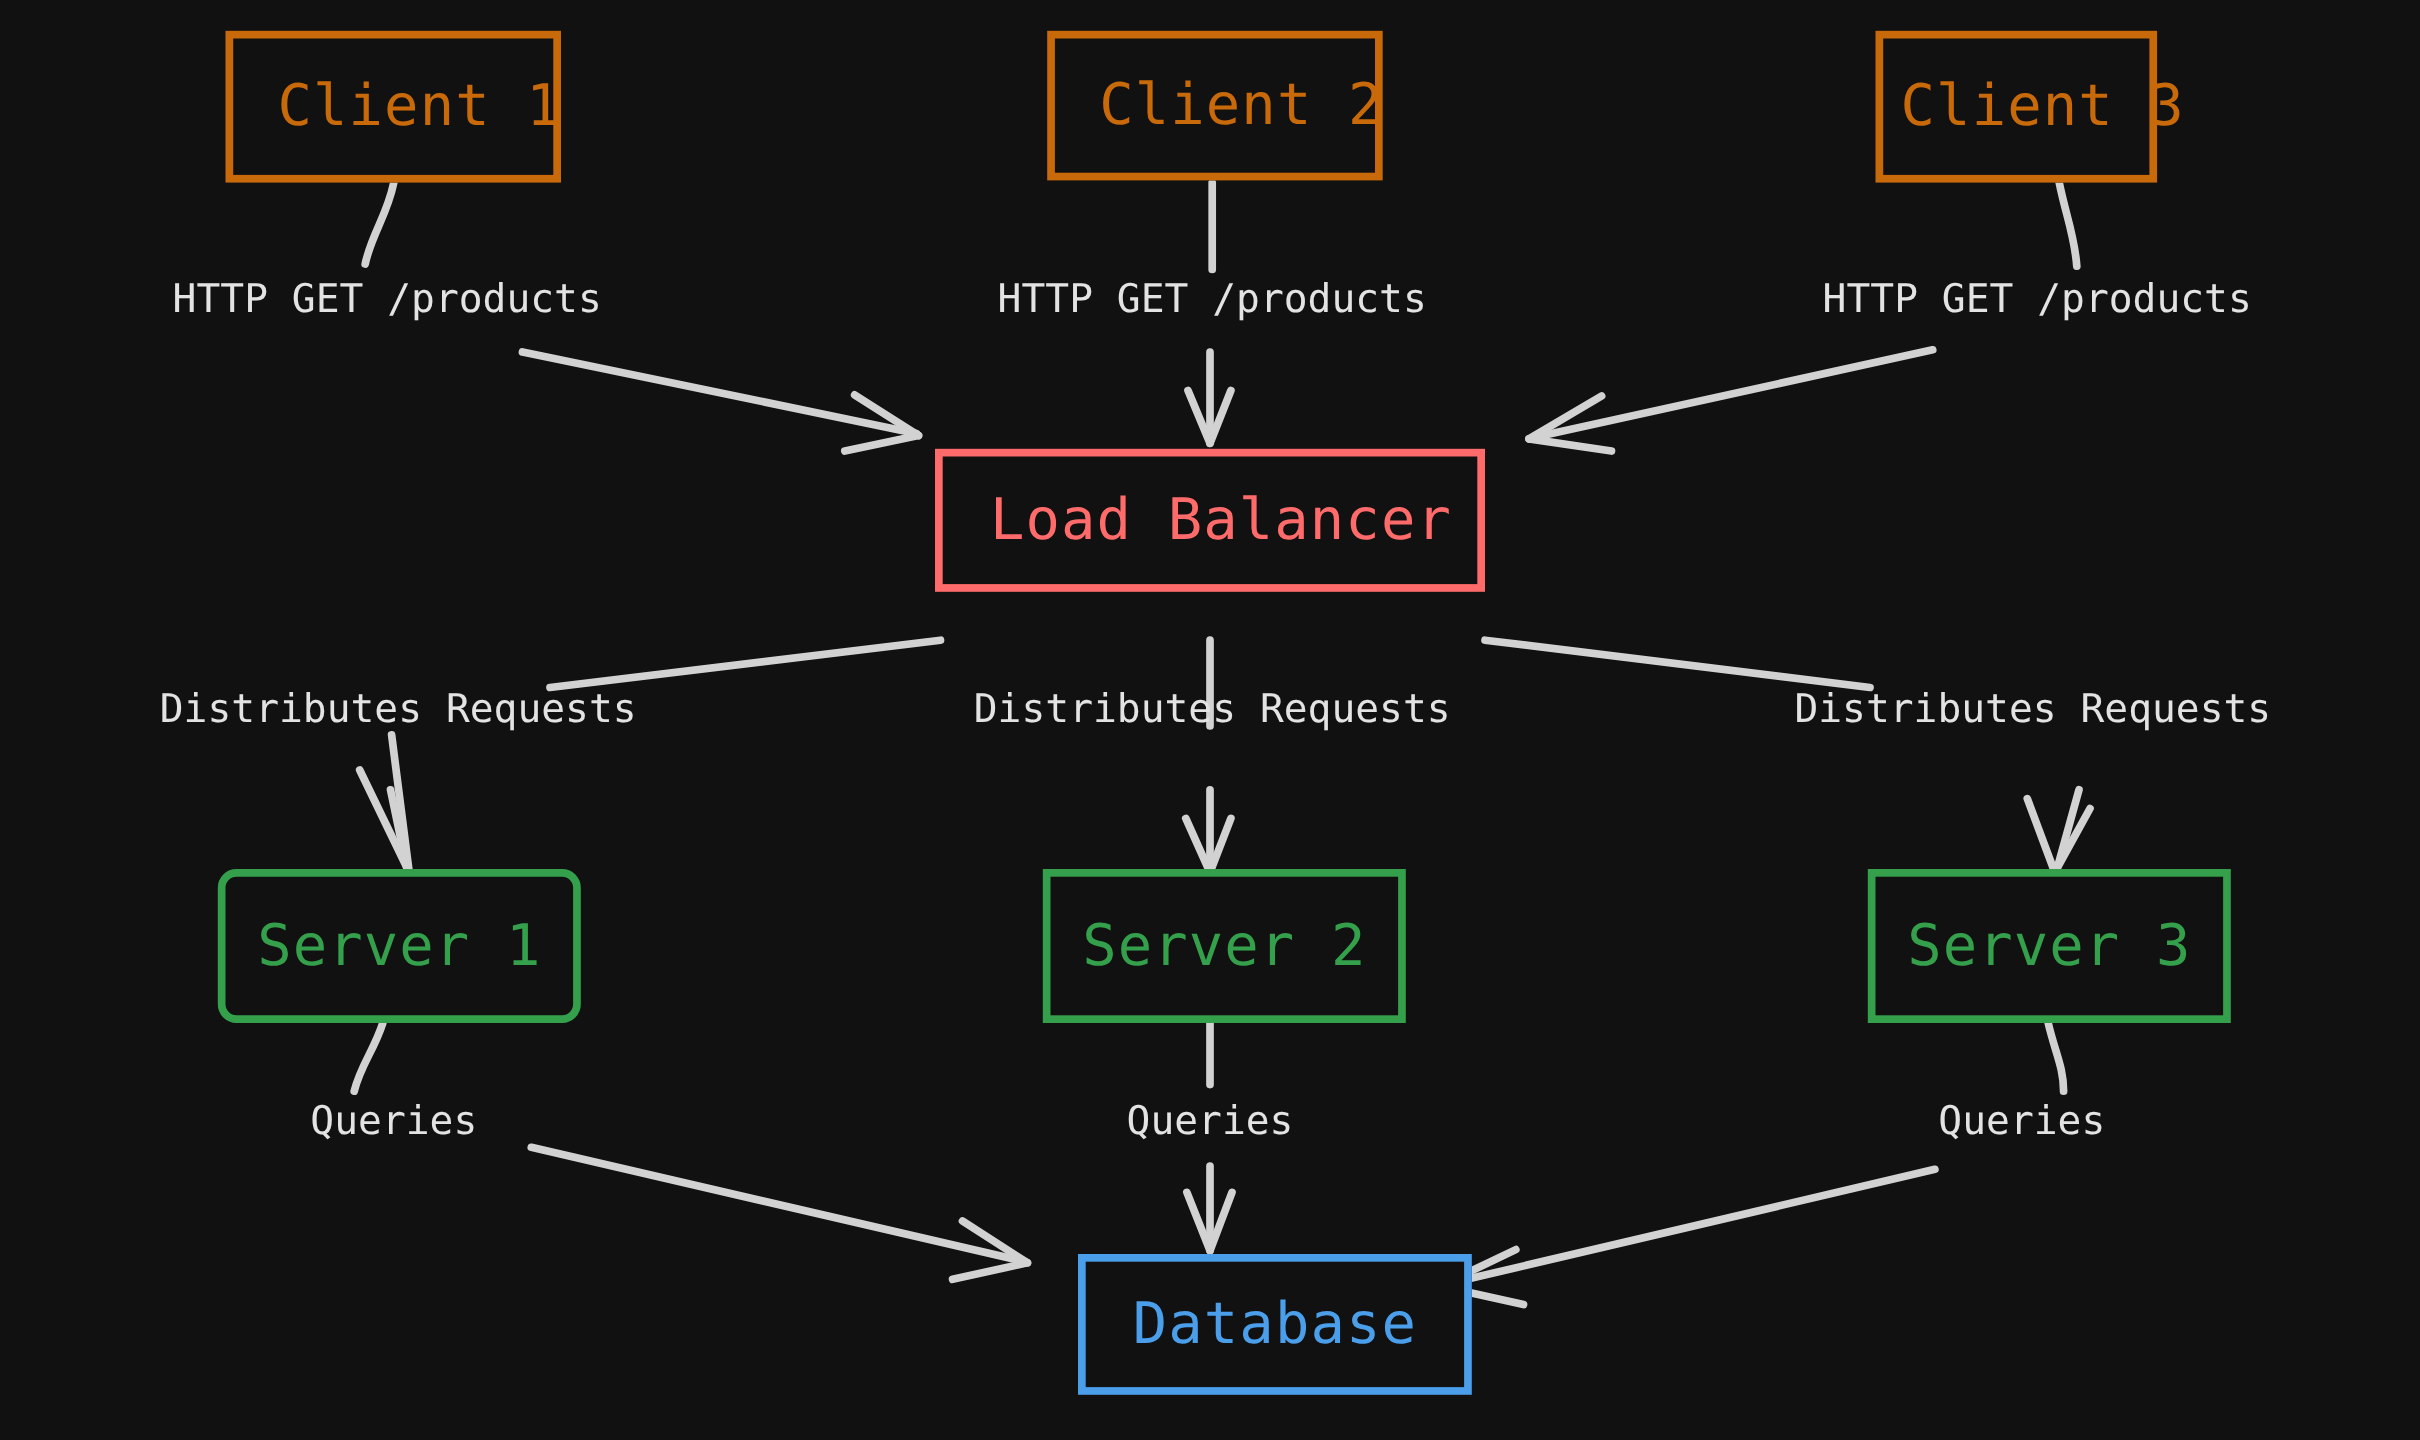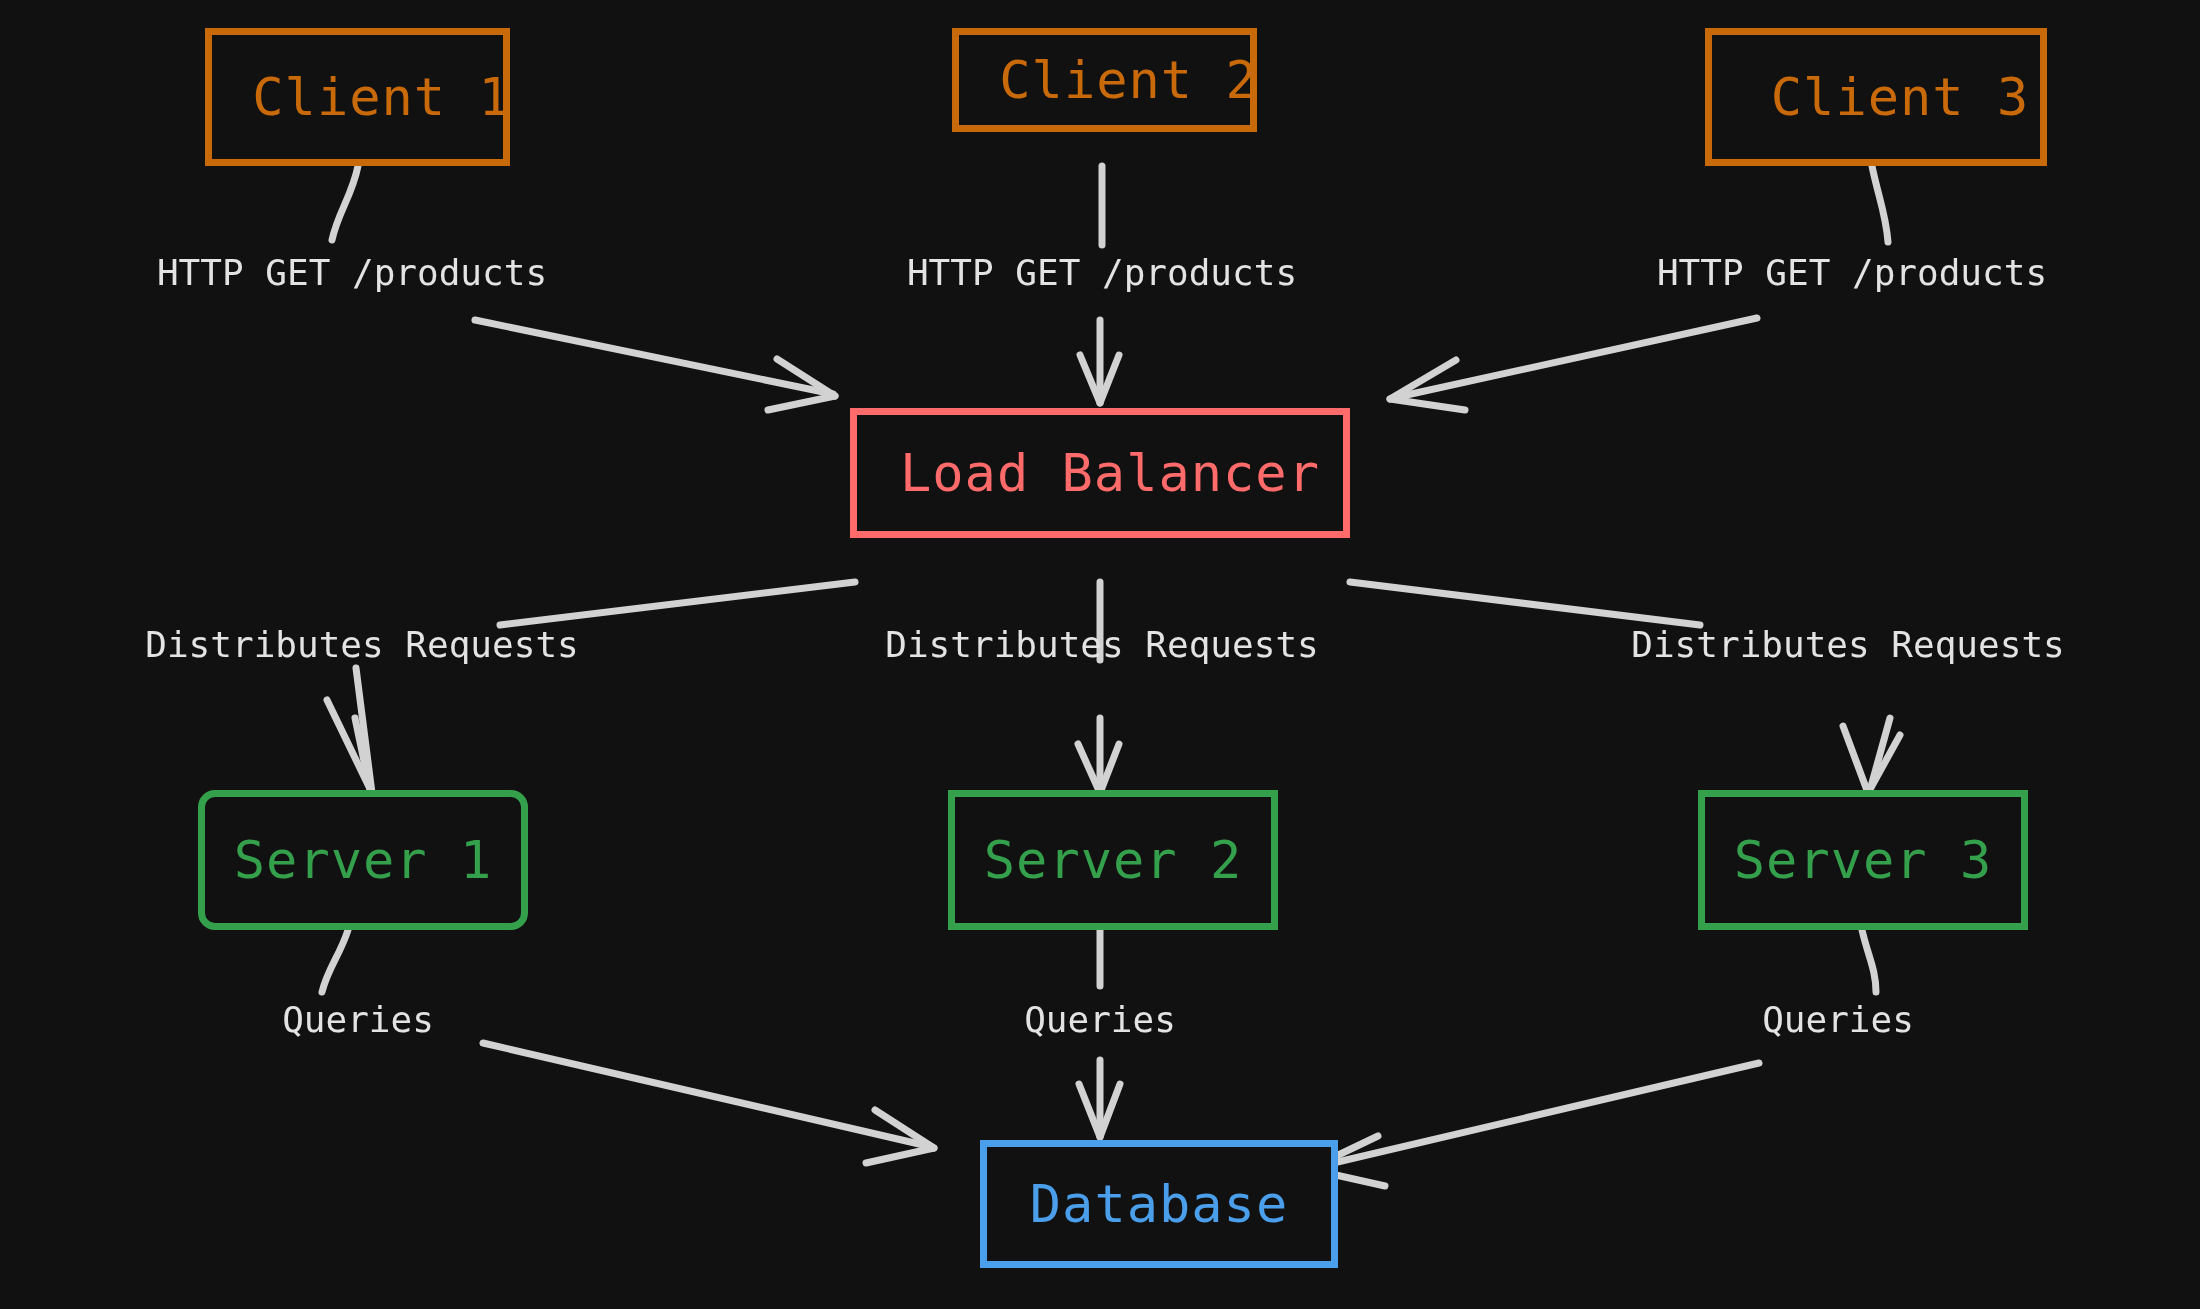--- a/index.html
+++ b/index.html
@@ -141,25 +141,25 @@
 
     <path d="M 1759 1063 L 1312 1168"></path>
     <path d="M 1378 1136 L 1309 1169"></path>
     <path d="M 1385 1186 L 1309 1169"></path>
   </svg>
 
   <div class="node client-node" style="left:205px; top:28px; width:305px; height:138px;">
     <span class="node-label">Client 1</span>
   </div>
 
-  <div class="node client-node" style="left:952px; top:28px; width:305px; height:104px;">
+  <div class="node client-node" style="left:952px; top:28px; width:305px; height:136px;">
     <span class="node-label">Client 2</span>
   </div>
 
-  <div class="node client-node" style="left:1705px; top:28px; width:342px; height:138px;">
+  <div class="node client-node" style="left:1705px; top:28px; width:256px; height:138px;">
     <span class="node-label">Client 3</span>
   </div>
 
   <div class="node lb-node" style="left:850px; top:408px; width:500px; height:130px;padding-left:20px;">
     <span class="node-label">Load Balancer</span>
   </div>
 
   <div class="node server-node" style="left:198px; top:790px; width:330px; height:140px;border-radius:17px;">
     <span class="node-label">Server 1</span>
   </div>

